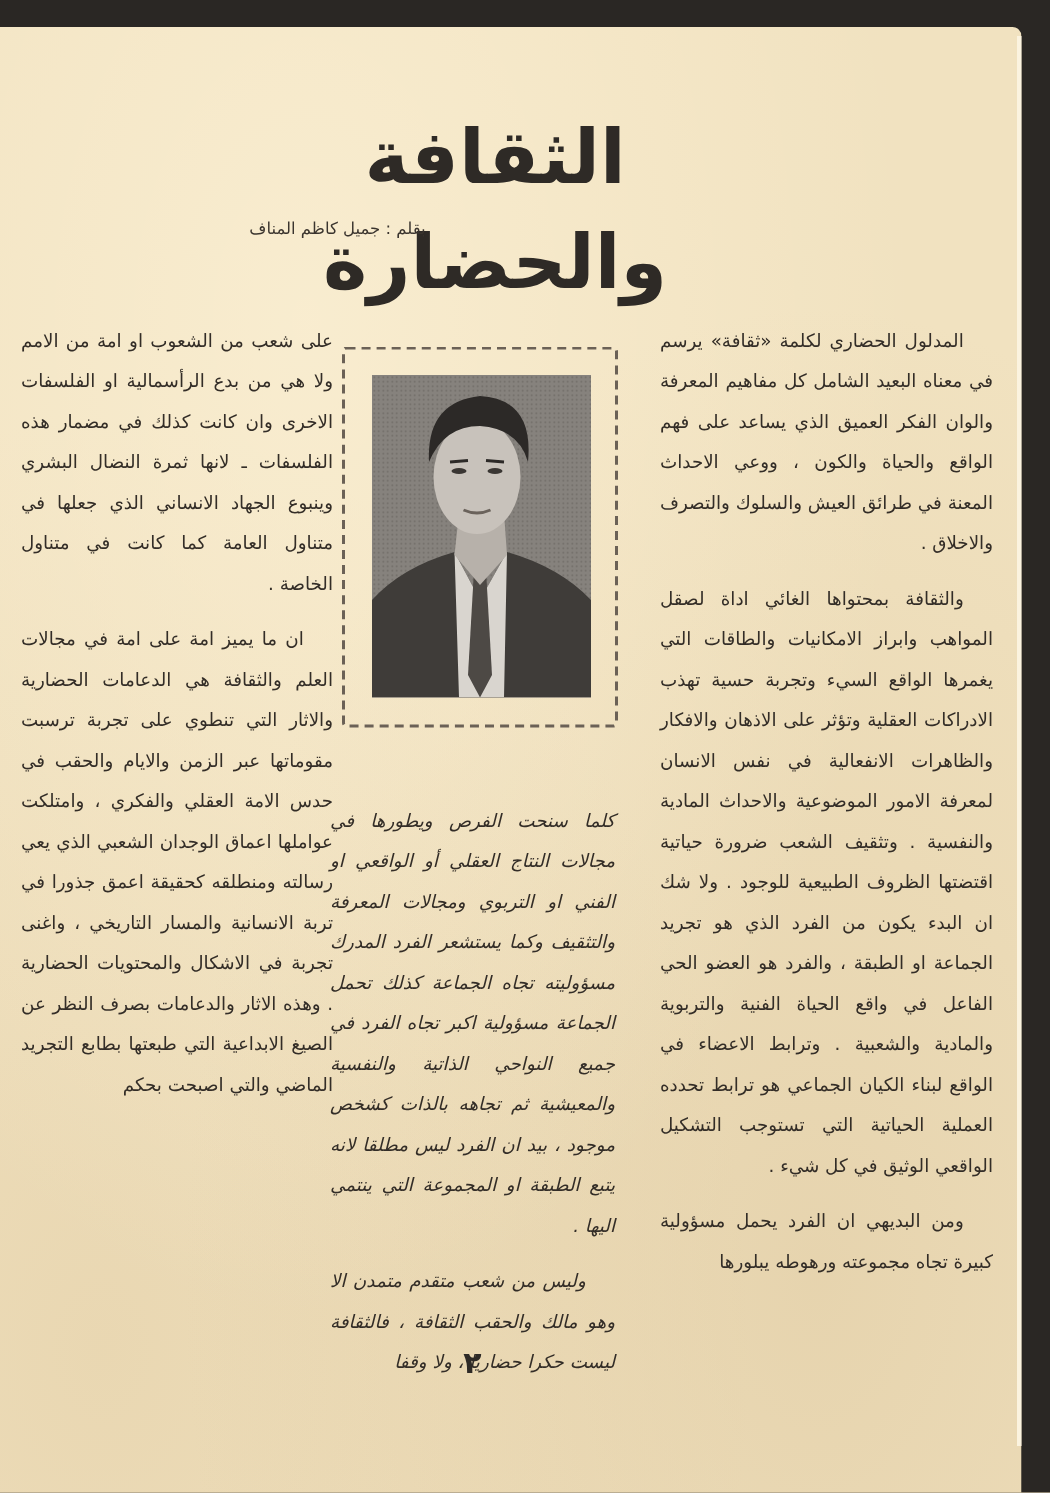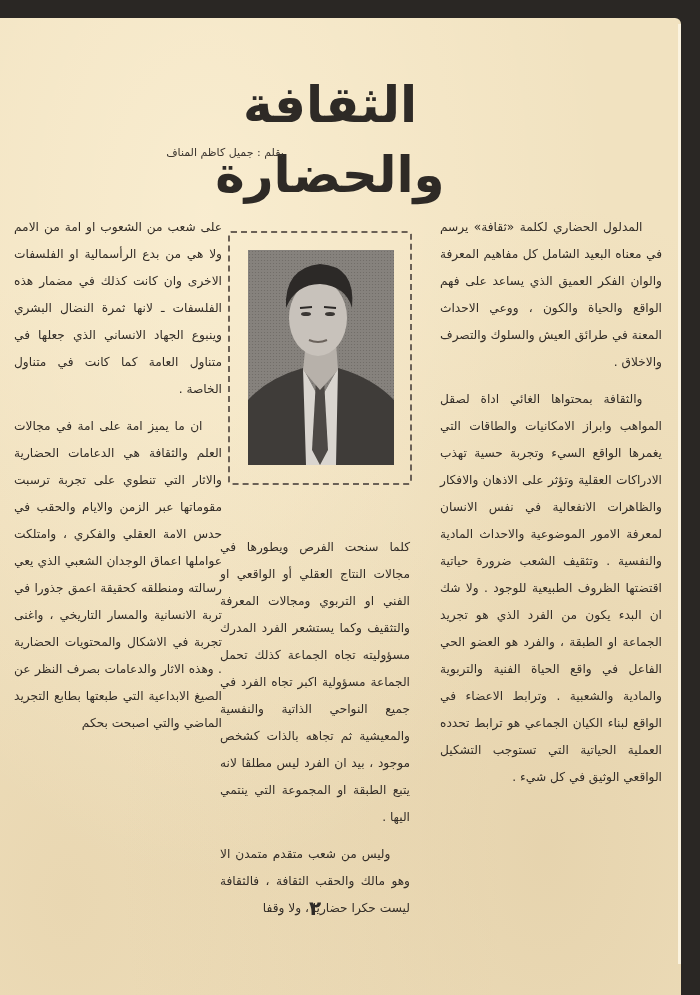--- a/index.html
+++ b/index.html
@@ -43,21 +43,21 @@
     direction: rtl; text-align: justify;
     font-family: "DejaVu Sans", sans-serif;
     font-size: 12.2px;
     line-height: 27px;
     color: #332d27;
     margin-top: 16px;
   }
   .col p { margin: 0 0 10px 0; text-indent: 1.6em; }
   .col p.cont { text-indent: 0; }
   .col-right { left: 440px; top: 180px; width: 222px; }
-  .col-mid   { left: 220px; top: 500px; width: 190px; }
+  .col-mid   { left: 220px; top: 500px; width: 190px; font-style: italic; }
   .col-left  { left: 14px;  top: 180px; width: 208px; }
   .photo-frame {
     position: absolute; left: 228px; top: 213px; width: 180px; height: 250px;
     border: 2px dashed #6b6156;
     border-radius: 3px;
   }
   .photo {
     position: absolute; left: 248px; top: 232px; width: 146px; height: 215px;
     background: #7c7874;
     overflow: hidden;
@@ -72,20 +72,21 @@
 
 <div class="page">
   <div class="page-edge"></div>
 
   <div class="title">الثقافة والحضارة</div>
   <div class="byline">بقلم : جميل كاظم المناف</div>
 
   <div class="col col-right">
     <p>المدلول الحضاري لكلمة «ثقافة» يرسم في معناه البعيد الشامل كل مفاهيم المعرفة والوان الفكر العميق الذي يساعد على فهم الواقع والحياة والكون ، ووعي الاحداث المعنة في طرائق العيش والسلوك والتصرف والاخلاق .</p>
     <p>والثقافة بمحتواها الغائي اداة لصقل المواهب وابراز الامكانيات والطاقات التي يغمرها الواقع السيء وتجربة حسية تهذب الادراكات العقلية وتؤثر على الاذهان والافكار والظاهرات الانفعالية في نفس الانسان لمعرفة الامور الموضوعية والاحداث المادية والنفسية . وتثقيف الشعب ضرورة حياتية اقتضتها الظروف الطبيعية للوجود . ولا شك ان البدء يكون من الفرد الذي هو تجريد الجماعة او الطبقة ، والفرد هو العضو الحي الفاعل في واقع الحياة الفنية والتربوية والمادية والشعبية . وترابط الاعضاء في الواقع لبناء الكيان الجماعي هو ترابط تحدده العملية الحياتية التي تستوجب التشكيل الواقعي الوثيق في كل شيء .</p>
+    <p>ومن البديهي ان الفرد يحمل مسؤولية كبيرة تجاه مجموعته ورهوطه يبلورها</p>
   </div>
 
   <div class="photo-frame"></div>
   <div class="photo">
     <svg width="146" height="215" viewBox="0 0 146 215">
       <defs>
         <pattern id="ht" width="3" height="3" patternUnits="userSpaceOnUse">
           <rect width="3" height="3" fill="#86827d"></rect>
           <circle cx="1.5" cy="1.5" r="0.6" fill="#6f6b66"></circle>
         </pattern>

